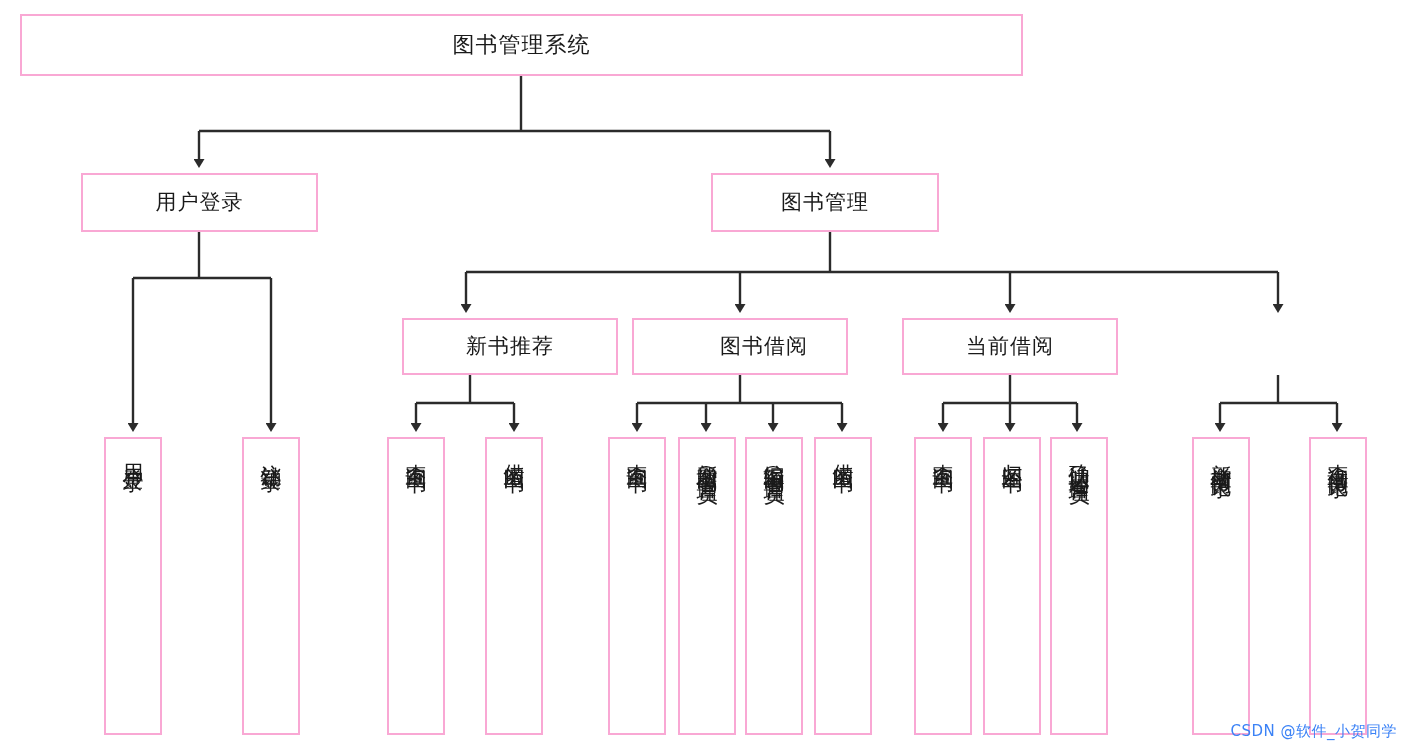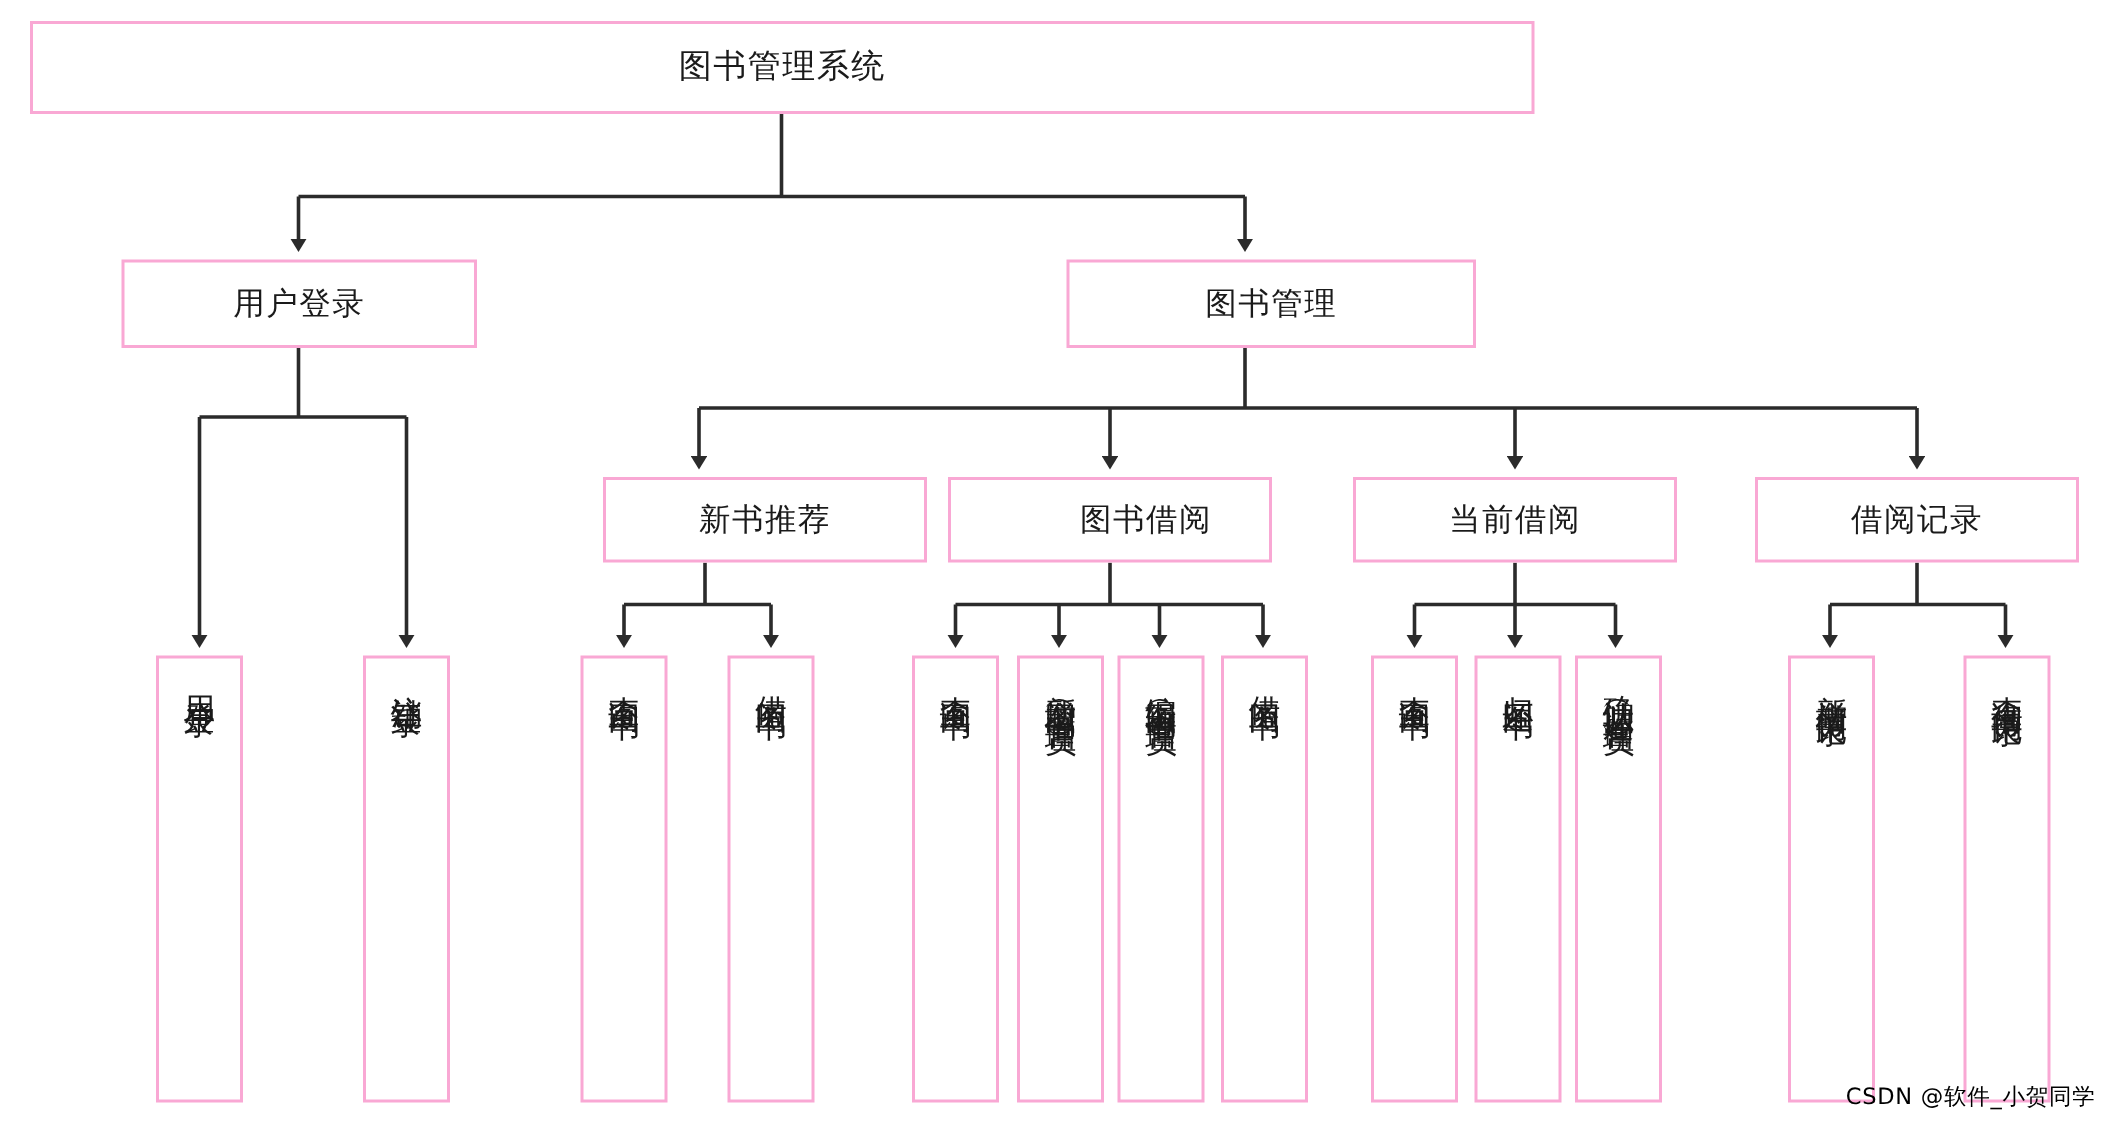--- a/index.html
+++ b/index.html
@@ -60,21 +60,21 @@
     letter-spacing: 3px;
     line-height: 1.05;
     white-space: nowrap;
   }
   
   #watermark {
     position: absolute;
     right: 8px;
     bottom: 6px;
     font-size: 15px;
-    color: #000000;
+    color: #3b82f6;
     font-family: "DejaVu Sans", "Liberation Sans", sans-serif;
     letter-spacing: 0.5px;
     white-space: nowrap;
   }
 </style>
 </head>
 <body>
 
 <div id="canvas">
 
@@ -129,39 +129,36 @@
   </svg>
 
   <div class="node horiz root" style="left:20px; top:14px; width:1003px; height:62px;">
     <span class="label">图书管理系统</span>
   </div>
 
   <div class="node horiz" style="left:81px; top:173px; width:237px; height:59px;">
     <span class="label">用户登录</span>
   </div>
 
-  <div class="node horiz" style="left:711px; top:173px; width:273px; height:59px;">
+  <div class="node horiz" style="left:711px; top:173px; width:228px; height:59px;">
     <span class="label">图书管理</span>
   </div>
 
   <div class="node horiz" style="left:362px; top:318px; width:216px; height:57px;margin-left:40px;">
     <span class="label">新书推荐</span>
   </div>
 
   <div class="node horiz" style="left:632px; top:318px; width:216px; height:57px;padding-left:48px;">
     <span class="label">图书借阅</span>
   </div>
 
   <div class="node horiz" style="left:902px; top:318px; width:216px; height:57px;">
     <span class="label">当前借阅</span>
   </div>
 
-  <div class="node horiz" style="left:1170px; top:318px; width:216px; height:57px;">
-    <span class="label">借阅记录</span>
-  </div>
 
   <div class="node vert" style="left:104px; top:437px; width:58px; height:298px;">
     <span class="label">用户登录</span>
   </div>
 
   <div class="node vert" style="left:242px; top:437px; width:58px; height:298px;">
     <span class="label">注销登录</span>
   </div>
 
   <div class="node vert" style="left:387px; top:437px; width:58px; height:298px;">

